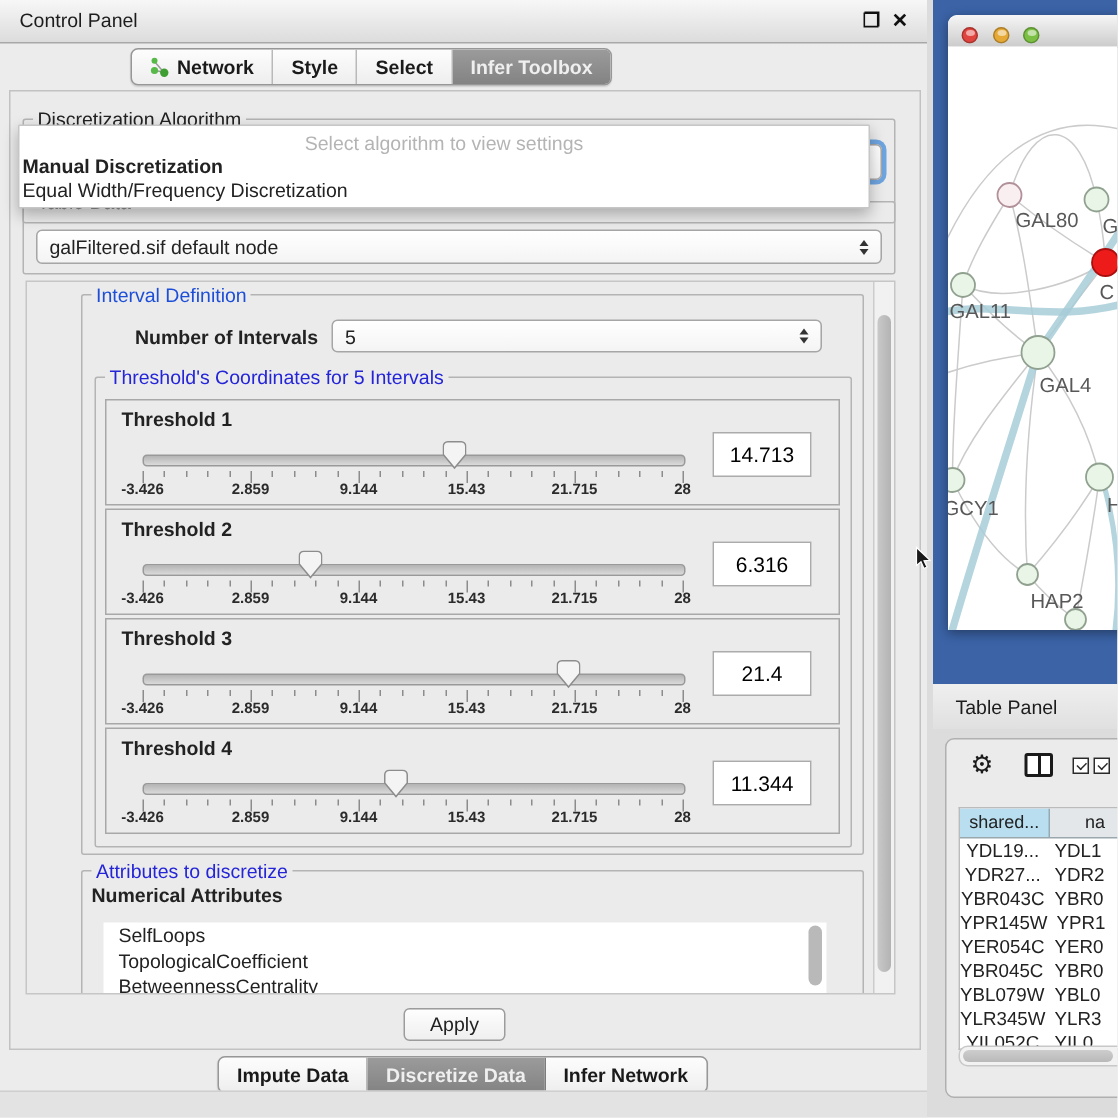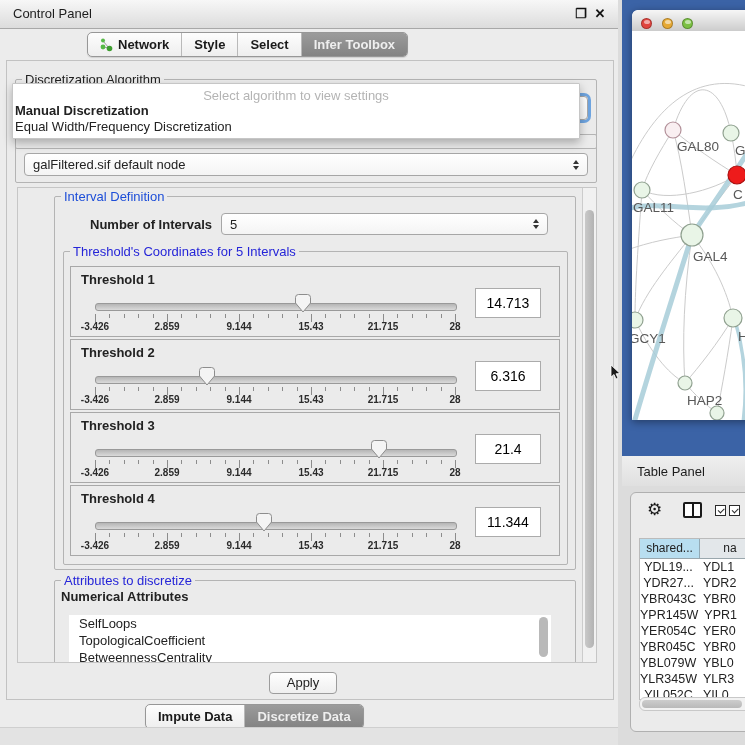--- a/index.html
+++ b/index.html
@@ -374,20 +374,23 @@
       <div class="popup-opt" style="top:19px;font-weight:bold;">Manual Discretization</div>
       <div class="popup-opt" style="top:35px;">Equal Width/Frequency Discretization</div>
     </div>
 
     <div class="seg" style="left:145px;top:704px;">
       <div class="tab">
           <span>Impute Data</span>
         </div>
       <div class="tab active">
           <span>Discretize Data</span>
+        </div>
+      <div class="tab">
+          <span>Infer Network</span>
         </div>
     </div>
     <div class="bottom-strip"></div>
   </div>
 
   <div class="desktop-blue"></div>
 
   <div class="net-window">
     <div class="net-titlebar">
       <span class="tl" style="left:9px;background:#e0443e;"></span>

